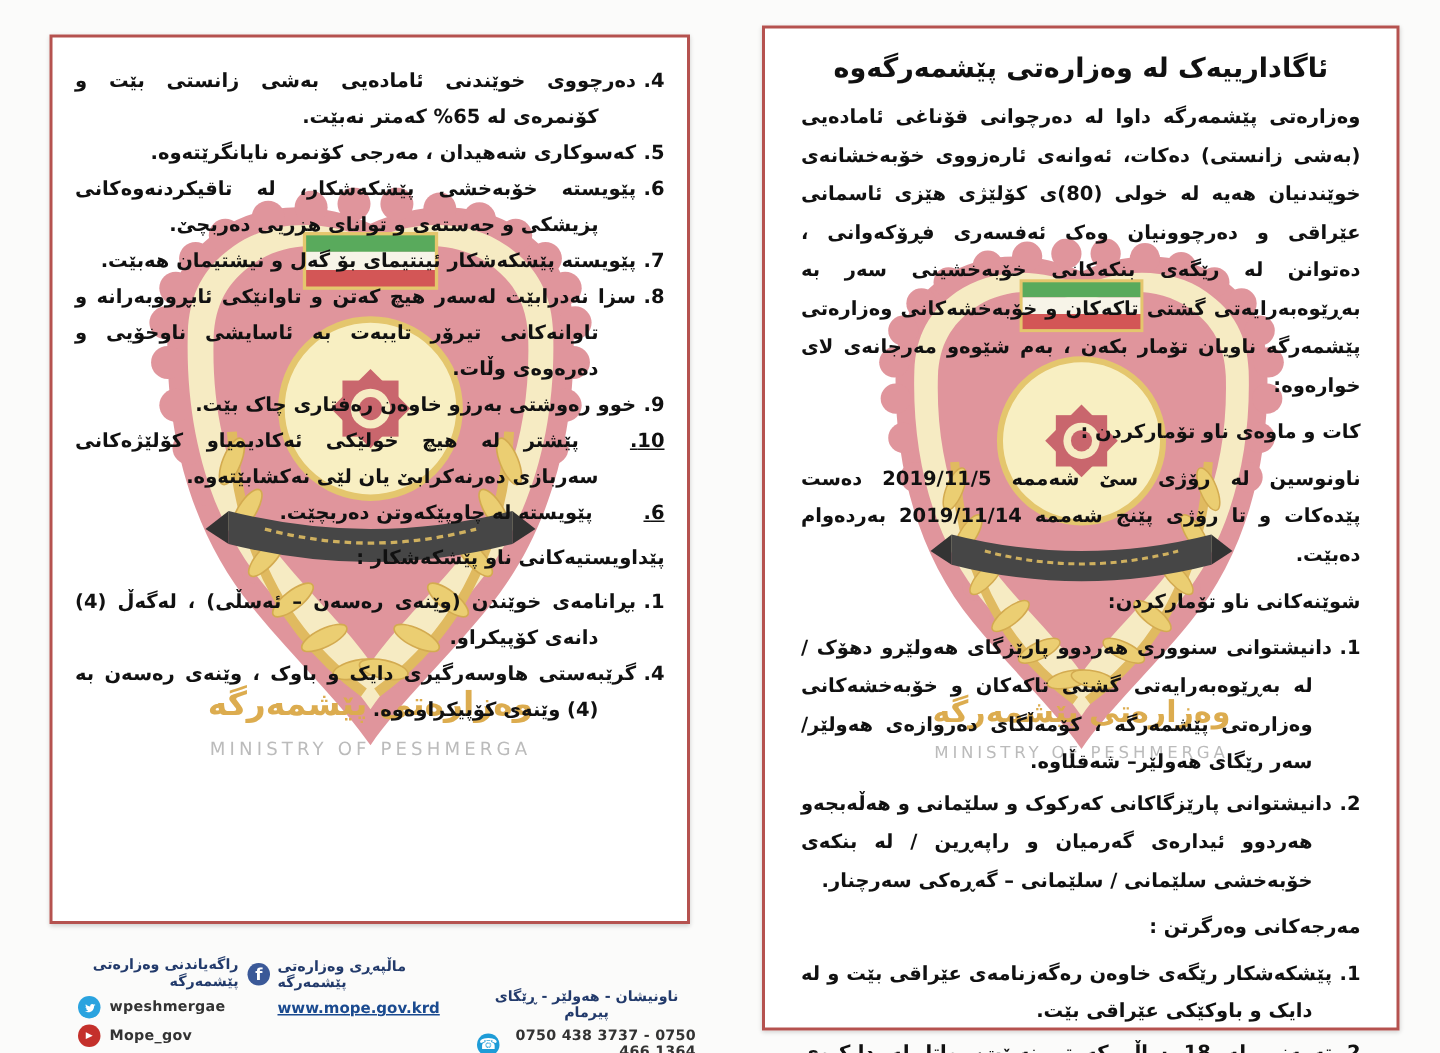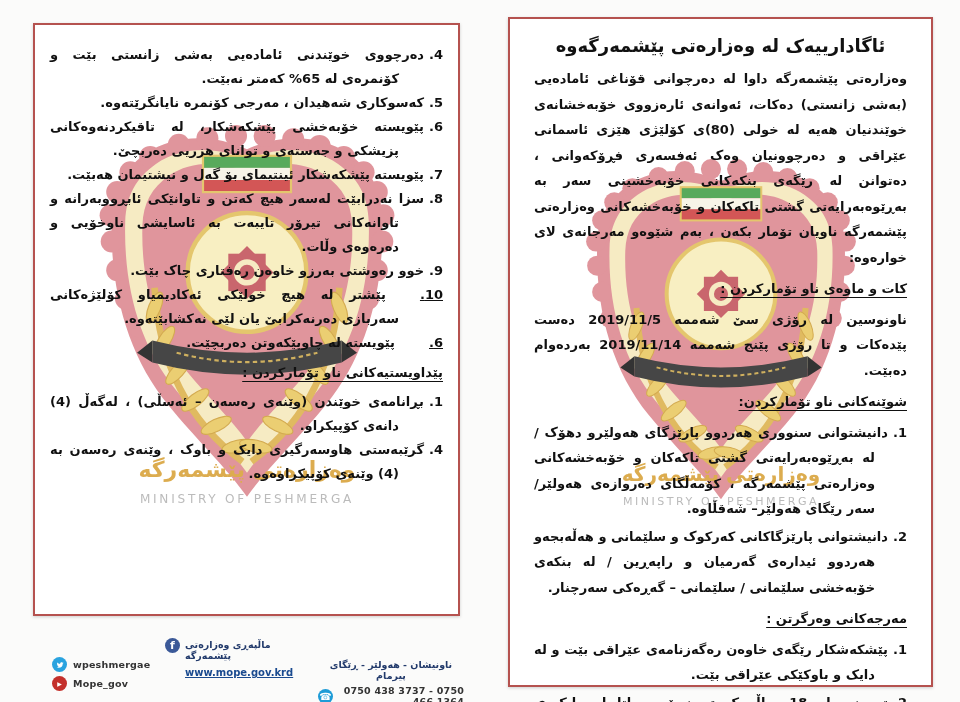--- a/index.html
+++ b/index.html
@@ -43,21 +43,20 @@
   .doc-title {
     text-align: center;
     font-size: 18px;
     margin-bottom: 9px;
     line-height: 22px;
   }
   .para { margin-bottom: 4px; }
   .sec-h-row { margin: 6px 0 5px 0; }
   .sec-h {
     display: inline-block;
-    text-decoration: underline;
     text-underline-offset: 4px;
   }
   .li { padding-right: 44px; text-indent: -44px; }
   .page-right .li { padding-right: 32px; text-indent: -32px; margin-bottom: 2px; }
   .num { margin-left: 5px; white-space: nowrap; }
   .li.tabbed .num { margin-left: 34px; text-decoration: underline; }
 
   
   .footer {
     position: absolute;
@@ -305,30 +304,31 @@
   <div class="content">
     <div class="li"><span class="num">4.</span><span>دەرچووی خوێندنی ئامادەیی بەشی زانستی بێت و کۆنمرەی لە 65% کەمتر نەبێت.</span></div>
     <div class="li"><span class="num">5.</span><span>کەسوکاری شەهیدان ، مەرجی کۆنمرە نایانگرێتەوە.</span></div>
     <div class="li"><span class="num">6.</span><span>پێویستە خۆبەخشی پێشکەشکار، لە تاقیکردنەوەکانی پزیشکی و جەستەی و توانای هزریی دەربچێ.</span></div>
     <div class="li"><span class="num">7.</span><span>پێویستە پێشکەشکار ئینتیمای بۆ گەل و نیشتیمان هەبێت.</span></div>
     <div class="li"><span class="num">8.</span><span>سزا نەدرابێت لەسەر هیچ کەتن و تاوانێکی ئابڕووبەرانە و تاوانەکانی تیرۆر تایبەت بە ئاسایشی ناوخۆیی و دەرەوەی وڵات.</span></div>
     <div class="li"><span class="num">9.</span><span>خوو رەوشتی بەرزو خاوەن رەفتاری چاک بێت.</span></div>
     <div class="li tabbed"><span class="num">10.</span><span>پێشتر لە هیچ خولێکی ئەکادیمیاو کۆلێژەکانی سەربازی دەرنەکرابێ یان لێی نەکشابێتەوە.</span></div>
     <div class="li tabbed"><span class="num">6.</span><span>پێویستە لە چاوپێکەوتن  دەربچێت.</span></div>
 
-    <div class="sec-h-row"><span class="sec-h">پێداویستیەکانی ناو تۆمارکردن :</span></div>
+    <div class="sec-h-row"><span class="sec-h">پێداویستیەکانی ناو پێشکەشکار :</span></div>
     <div class="li"><span class="num">1.</span><span>بڕانامەی خوێندن (وێنەی رەسەن – ئەسڵی) ، لەگەڵ (4) دانەی کۆپیکراو.</span></div>
     <div class="li"><span class="num">4.</span><span>گرێبەستی هاوسەرگیری دایک و باوک ، وێنەی رەسەن بە (4) وێنەی کۆپیکراوەوە.</span></div>
   </div>
 </div>
 
 <div class="footer">
   <div class="f-col f-social">
     <div class="f-row rtl">
       <span class="ic ic-fb">f</span>
+      <span class="navy">راگەیاندنی وەزارەتی پێشمەرگە</span>
     </div>
     <div class="f-row ltr indent">
       <span class="ic ic-tw">
         <svg viewBox="0 0 24 24">
             <path fill="#ffffff" d="M21 7c-.6.3-1.3.5-2 .6.7-.4 1.2-1.1 1.5-1.9-.7.4-1.4.7-2.2.9-.7-.7-1.6-1.1-2.6-1.1-1.9 0-3.4 1.5-3.4 3.4 0 .3 0 .5.1.8-2.8-.1-5.3-1.5-7-3.6-.3.5-.5 1.1-.5 1.7 0 1.2.6 2.2 1.5 2.8-.6 0-1.1-.2-1.6-.4v.1c0 1.6 1.2 3 2.7 3.3-.3.1-.6.1-.9.1-.2 0-.4 0-.6-.1.4 1.3 1.7 2.3 3.1 2.3-1.1.9-2.6 1.4-4.1 1.4H4c1.5 1 3.2 1.5 5.1 1.5 6.1 0 9.4-5 9.4-9.4v-.4c.7-.5 1.2-1.1 1.6-1.7z"></path>
           </svg>
       </span>
       <span class="handle">wpeshmergae</span>
     </div>
     <div class="f-row ltr indent">

